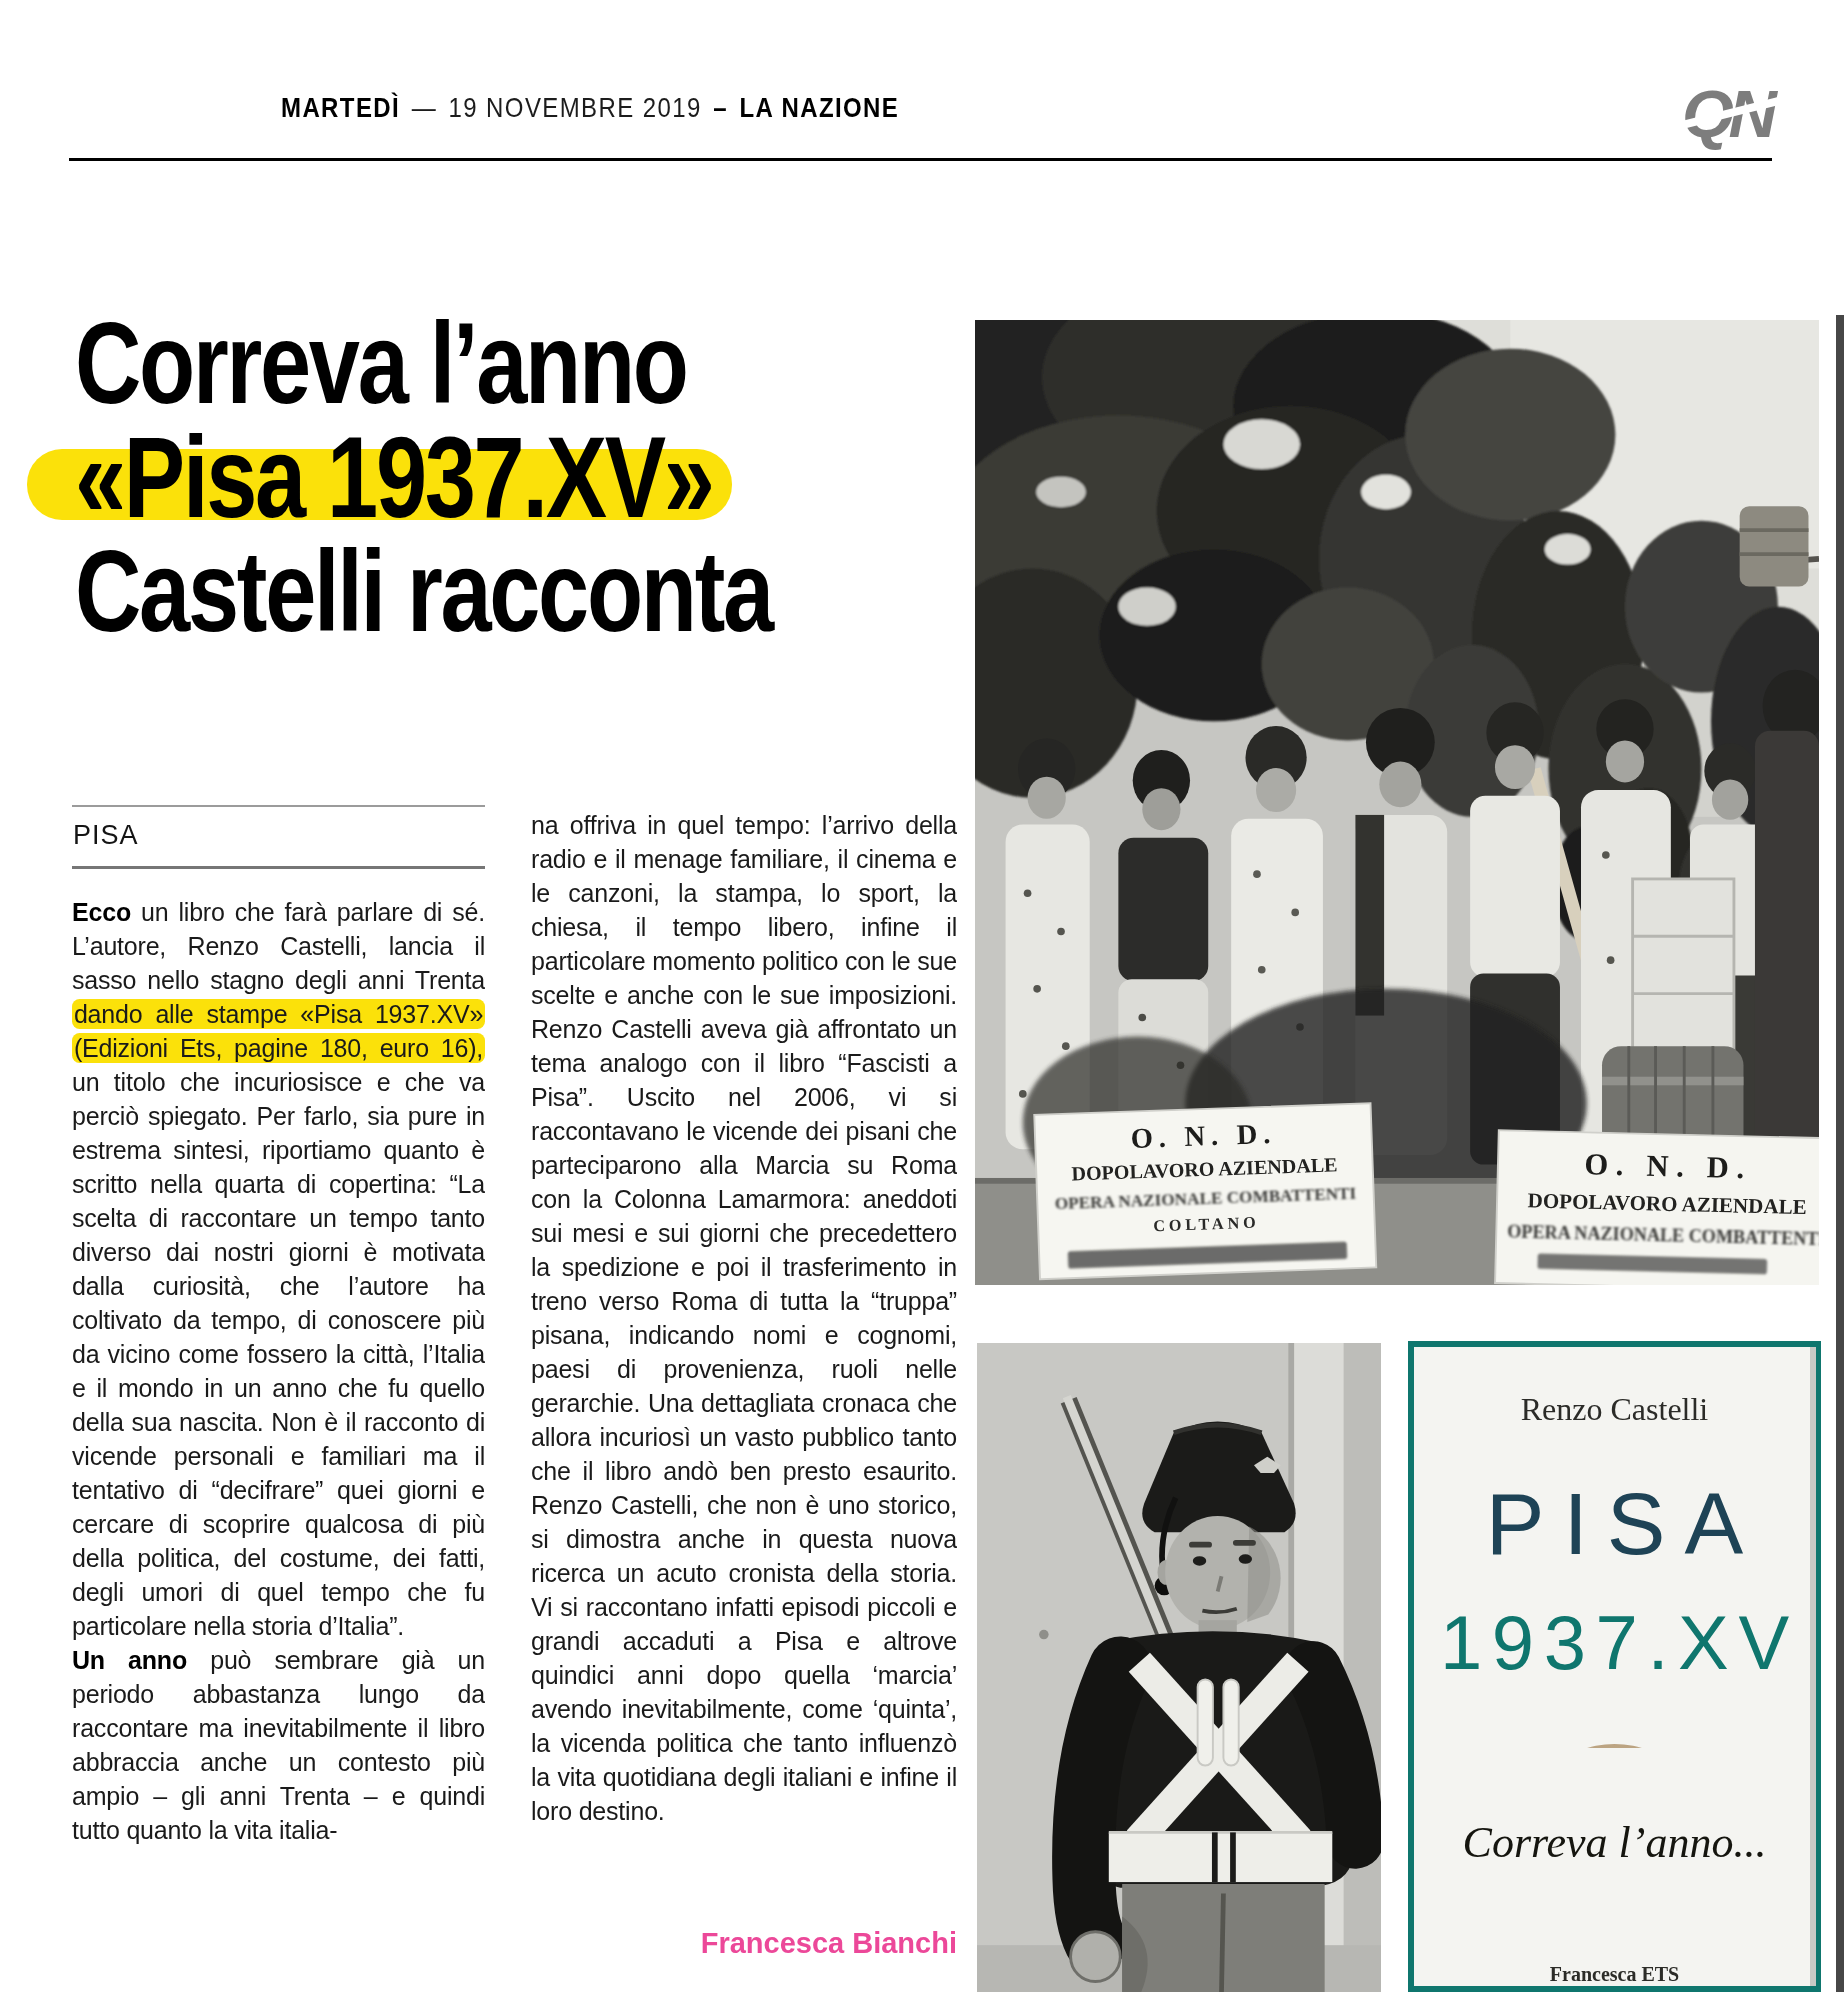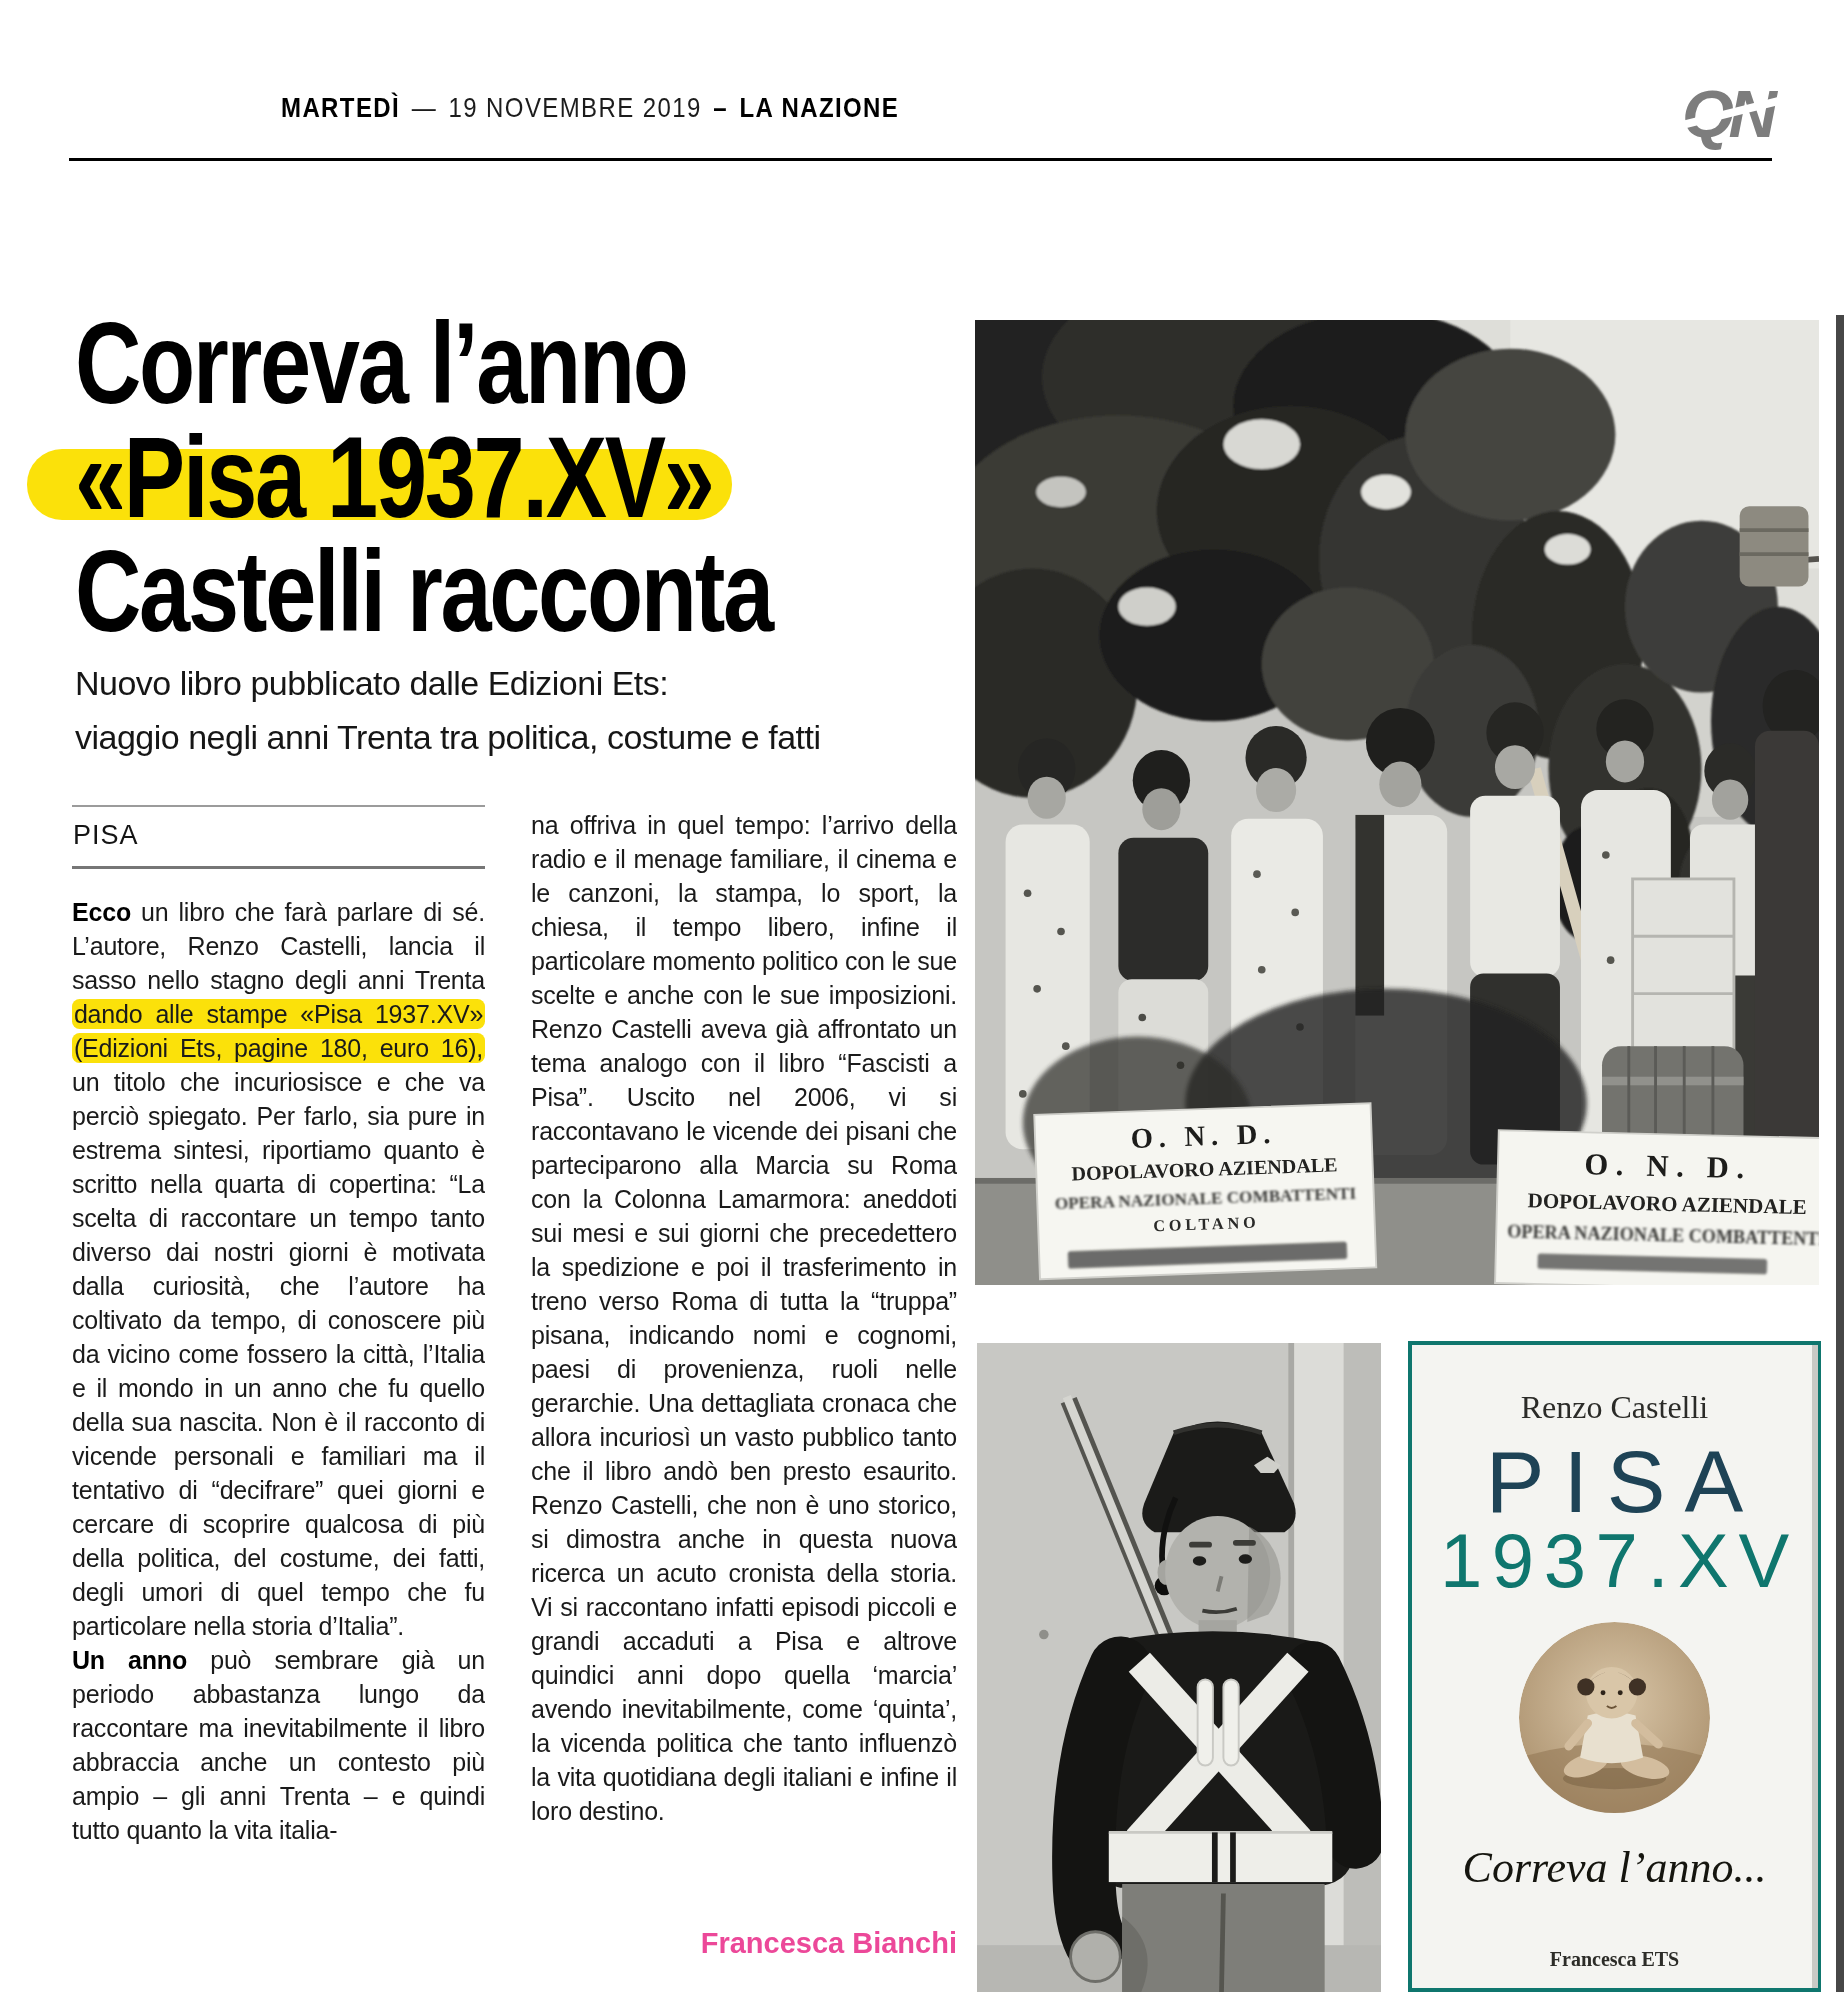--- a/index.html
+++ b/index.html
@@ -39,21 +39,21 @@
   .byline{position:absolute;left:531px;top:1927px;width:426px;text-align:right;font-weight:700;
           font-size:29px;color:#ec4899;}
 
   
   .main-photo{position:absolute;left:975px;top:320px;width:844px;height:965px;overflow:hidden;background:#c9c9c5;}
   .child-photo{position:absolute;left:977px;top:1343px;width:404px;height:649px;overflow:hidden;background:#c8c8c4;}
   .page-edge-rule{position:absolute;left:1836px;top:315px;width:7.6px;height:1677px;background:#474747;}
 
   
   .book-cover{position:absolute;left:1408px;top:1341px;width:413px;height:651px;background:#f4f4f1;
-              border:4px solid #0f766e;box-sizing:border-box;display:flex;flex-direction:column;align-items:center;}
+              border:6px solid #0f766e;box-sizing:border-box;display:flex;flex-direction:column;align-items:center;gap:40px;}
   .book-cover .shadow-edge{position:absolute;right:-1px;top:0;width:5.7px;height:100%;background:#c9c9c5;}
   .cover-author{margin-top:44px;font-family:"Liberation Serif",serif;font-size:32px;color:#2b2b28;}
   .cover-title-1{margin-top:17px;font-size:88px;line-height:78px;font-weight:400;letter-spacing:19px;margin-right:-19px;}
   .cover-title-2{font-size:76px;line-height:80px;font-weight:400;letter-spacing:9.6px;margin-right:-9.6px;}
   .cover-baby{margin-top:21px;width:191px;height:191px;border-radius:50%;overflow:hidden;}
   .cover-tagline{margin-top:29px;font-family:"Liberation Serif",serif;font-style:italic;font-size:44px;color:#15150f;}
   .cover-publisher{margin-top:55px;font-family:"Liberation Serif",serif;font-weight:700;font-size:20px;color:#2c2c28;}
 
   svg text{font-family:"Liberation Serif",serif;}
 </style>
@@ -70,24 +70,20 @@
     <span class="b">LA NAZIONE</span>
   </div>
   <div class="qn-logo" style="color: rgb(125, 125, 125);">QN</div>
   <div class="header-rule"></div>
 
   <div class="yellow-band" id="yellow-band" style="background: rgb(251, 225, 10);"></div>
   <div class="headline">
     <div>Correva l’anno</div>
     <div>«Pisa 1937.XV»</div>
     <div>Castelli racconta</div>
-  </div>
-  <div class="deck">
-    <div>Nuovo libro pubblicato dalle Edizioni Ets:</div>
-    <div>viaggio negli anni Trenta tra politica, costume e fatti</div>
   </div>
 
   <div class="kicker-rule-top"></div>
   <div class="kicker">PISA</div>
   <div class="kicker-rule-bottom"></div>
 
   <div class="col col-1">
     <p><span class="lead">Ecco</span><span> un libro che farà parlare di sé. L’autore, Renzo Castelli, lancia il sasso nello stagno degli anni Trenta </span><span class="ink-hl" id="ink-hl" style="background: rgb(251, 225, 10);">dando alle stampe «Pisa 1937.XV» (Edizioni Ets, pagine 180, euro 16),</span><span> un titolo che incuriosisce e che va perciò spiegato. Per farlo, sia pure in estrema sintesi, riportiamo quanto è scritto nella quarta di copertina: “La scelta di raccontare un tempo tanto diverso dai nostri giorni è motivata dalla curiosità, che l’autore ha coltivato da tempo, di conoscere più da vicino come fossero la città, l’Italia e il mondo in un anno che fu quello della sua nascita. Non è il racconto di vicende personali e familiari ma il tentativo di “decifrare” quei giorni e cercare di scoprire qualcosa di più della politica, del costume, dei fatti, degli umori di quel tempo che fu particolare nella storia d’Italia”.</span></p>
     <p><span class="lead">Un anno</span><span> può sembrare già un periodo abbastanza lungo da raccontare ma inevitabilmente il libro abbraccia anche un contesto più ampio – gli anni Trenta – e quindi tutto quanto la vita italia-</span></p>
   </div>

